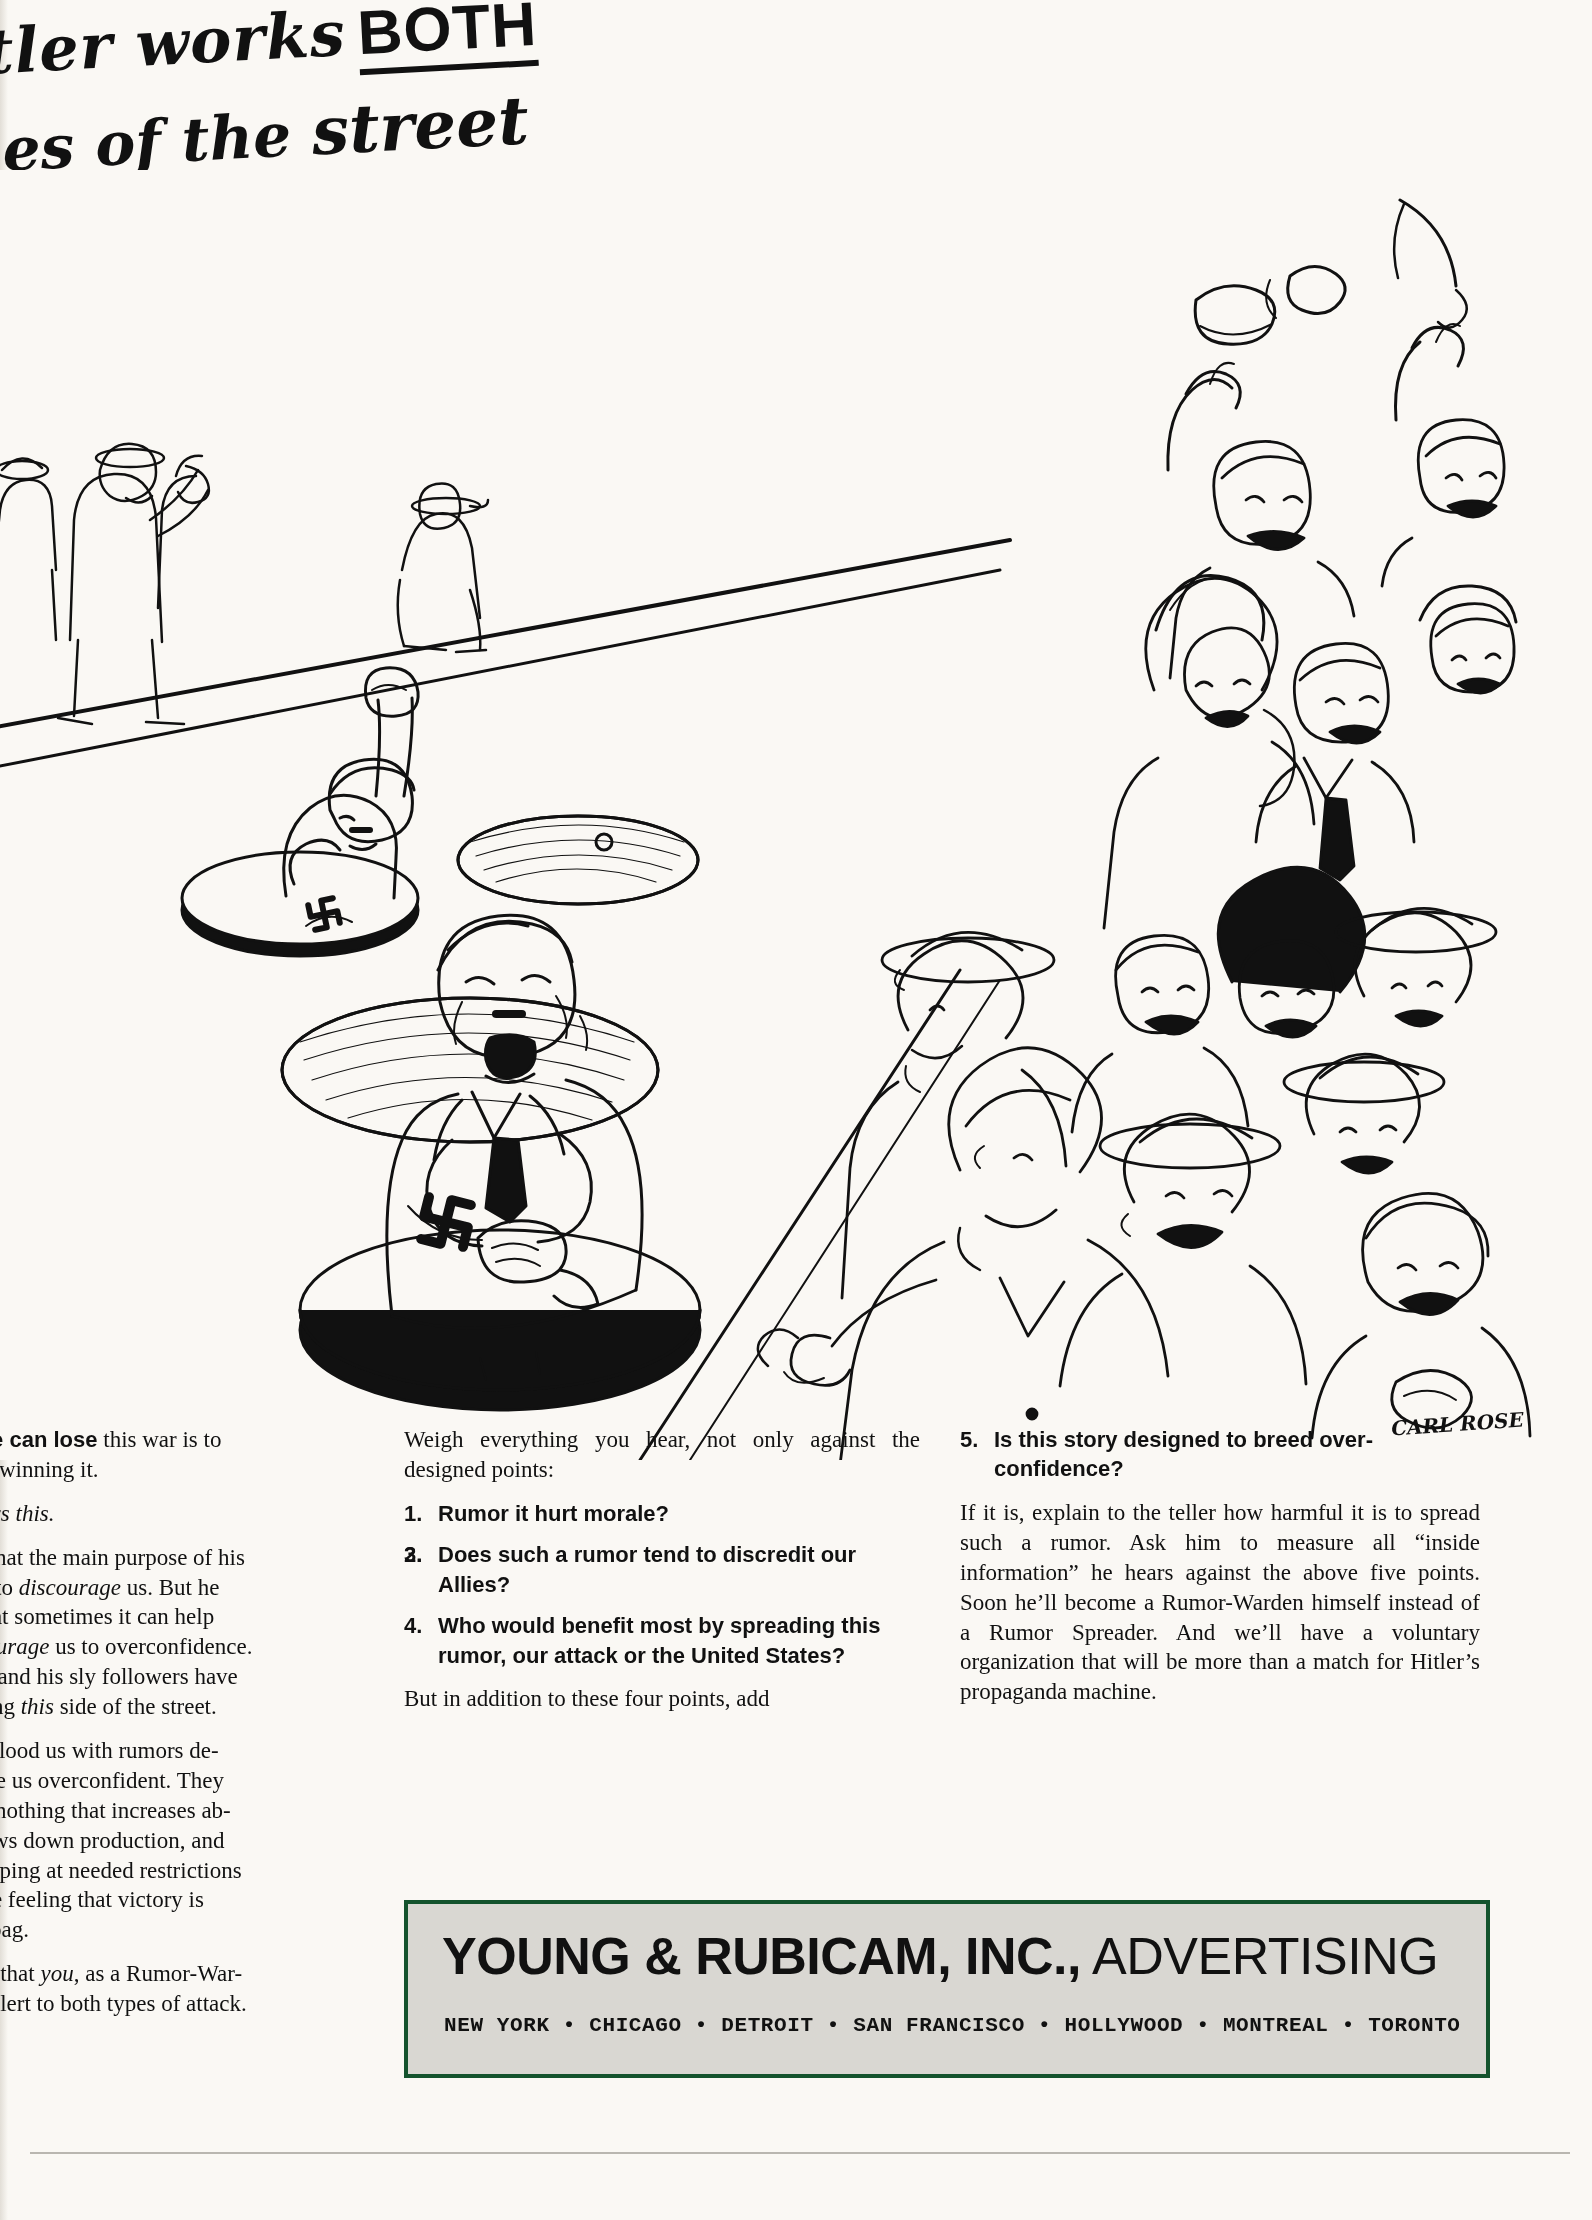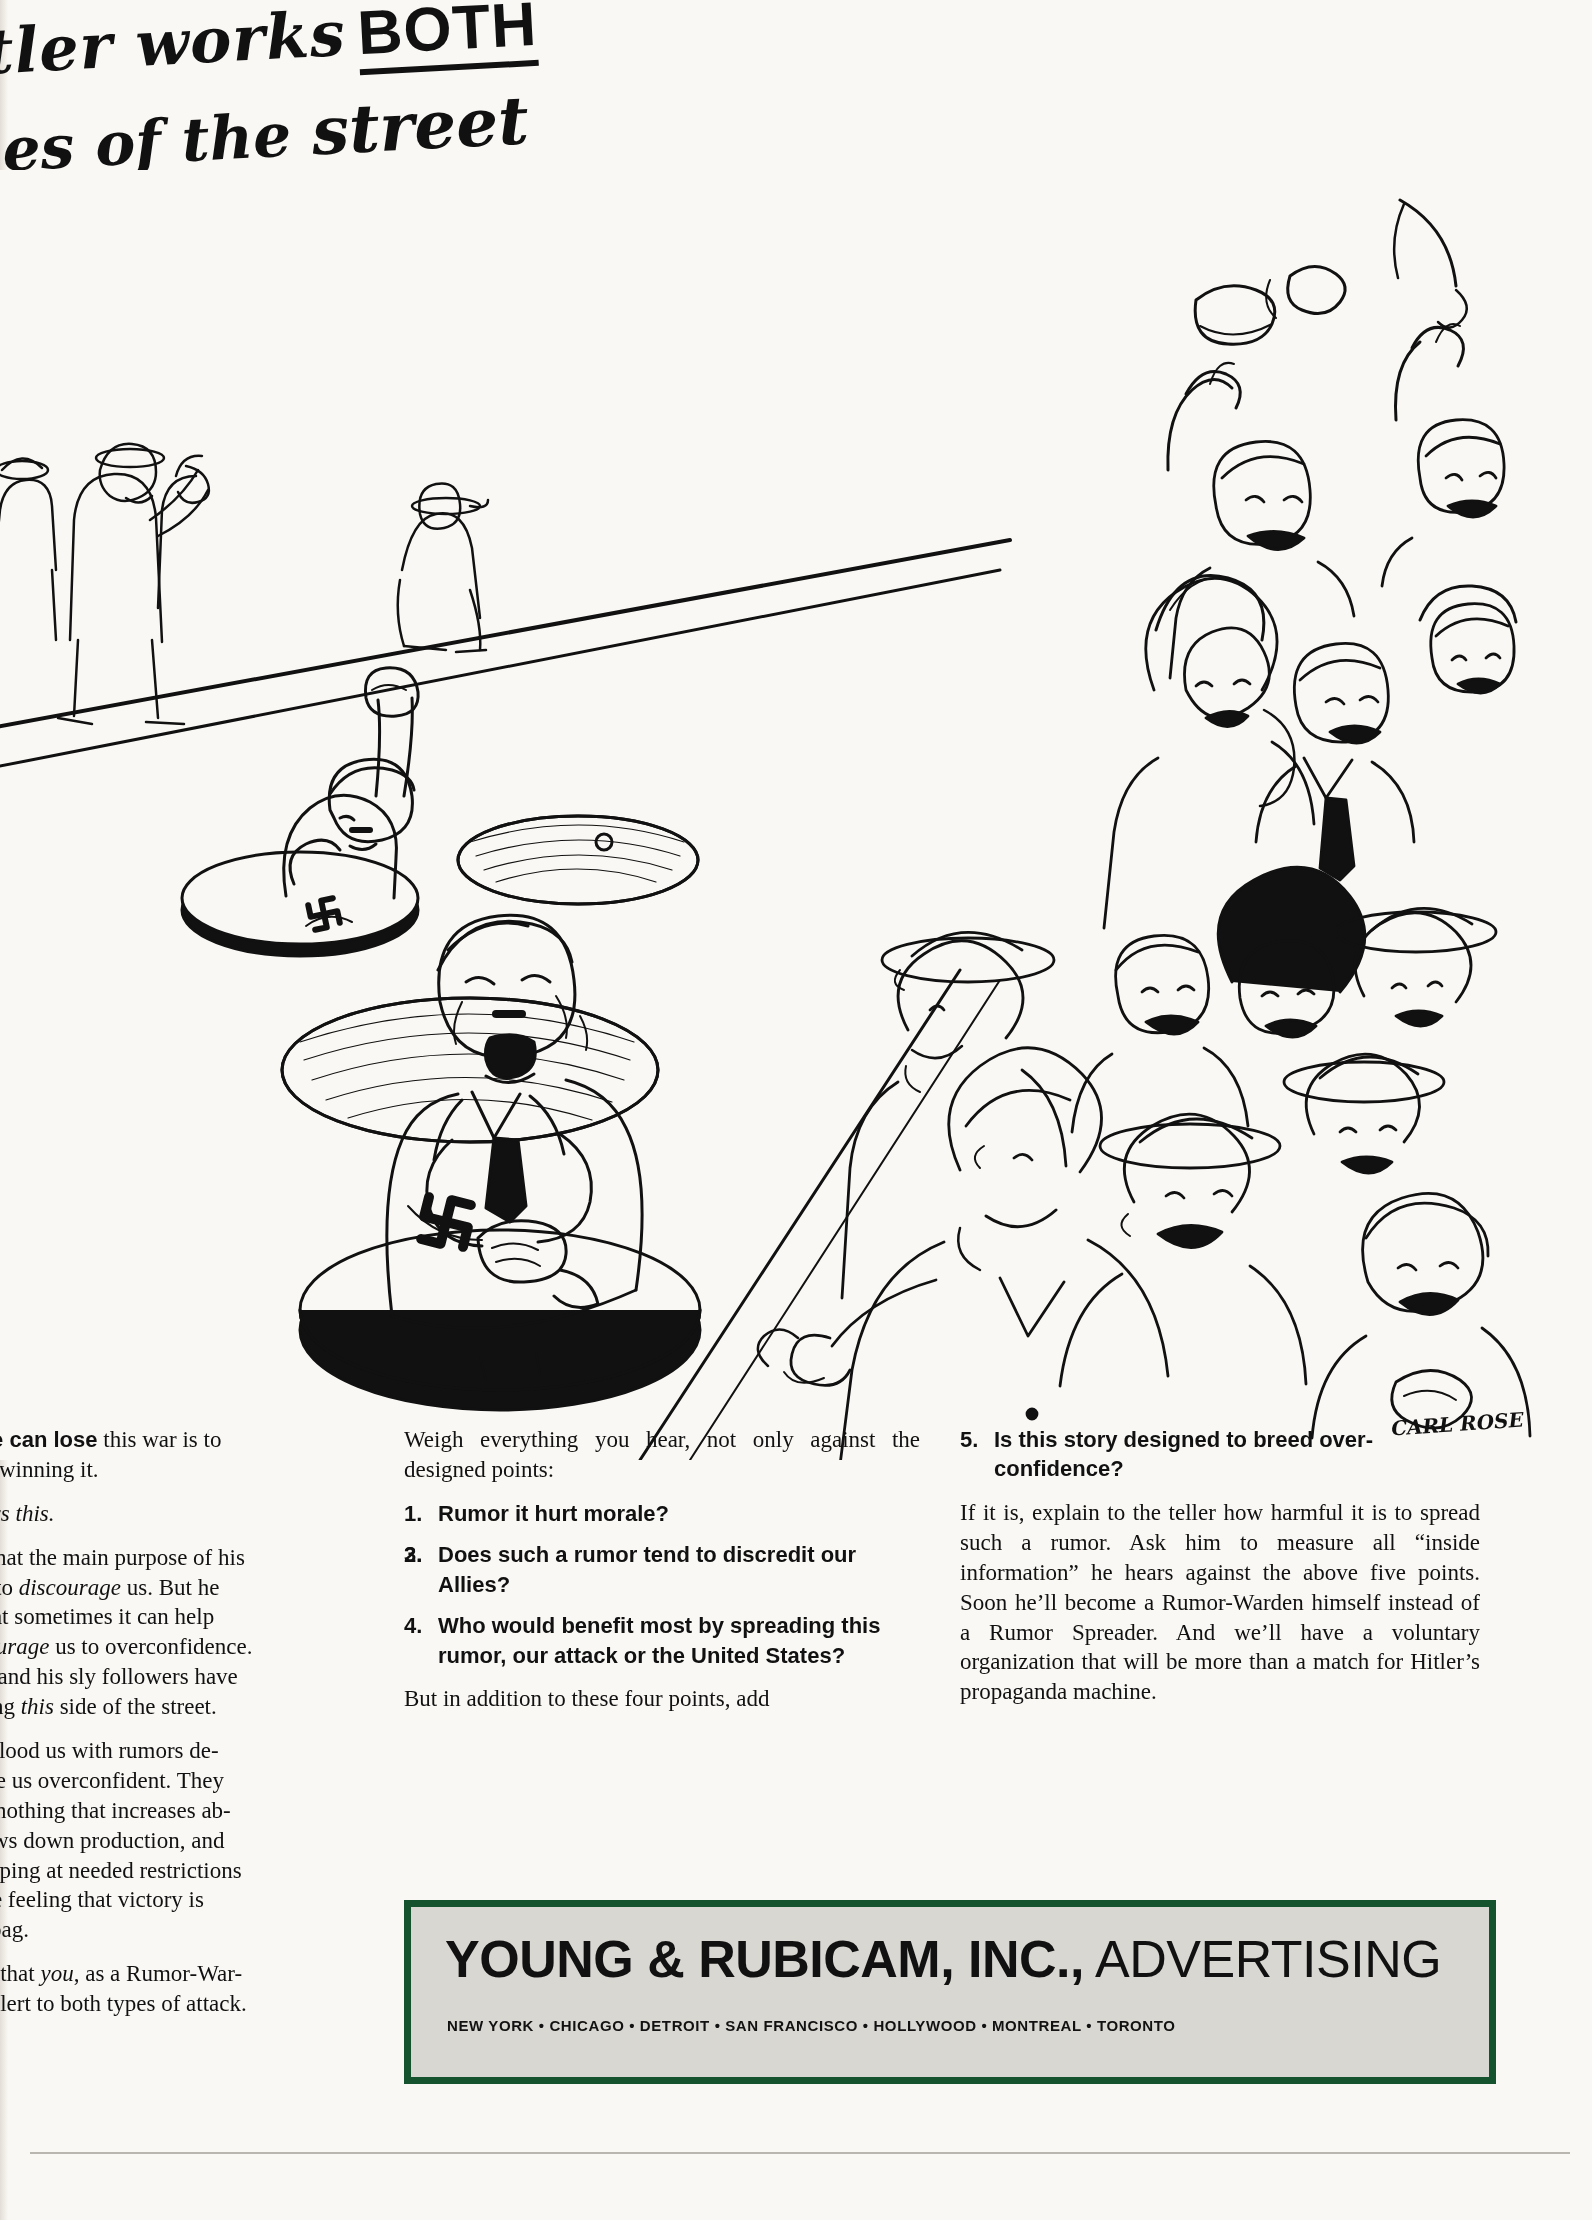--- a/index.html
+++ b/index.html
@@ -140,40 +140,40 @@
   .q5 .num { position: absolute; left: 0; top: 0; }
 
   
   .footer-band {
     position: absolute;
     left: 404px;
     top: 1900px;
     width: 1078px;
     height: 170px;
     background: #d9d7d2;
-    border: 7px solid #14532d;
+    border: 4px solid #14532d;
   }
   .footer-title {
     position: absolute;
     left: 34px;
     top: 22px;
     font-family: "Liberation Sans", sans-serif;
     font-size: 52px;
     letter-spacing: -0.5px;
     white-space: nowrap;
   }
   .footer-title .bold { font-weight: bold; }
   .footer-title .light { font-weight: normal; }
   .footer-cities {
     position: absolute;
     left: 36px;
     top: 110px;
-    font-family: Liberation Sans, sans-serif;
-    font-weight: bold;
-    font-size: 15px;
+    font-family: Liberation Mono, monospace;
+    font-weight: bold;
+    font-size: 21px;
     letter-spacing: 0.6px;
     white-space: nowrap;
   }
   .rule-bottom {
     position: absolute;
     left: 30px;
     top: 2152px;
     width: 1540px;
     height: 2px;
     background: #b9b6b0;

